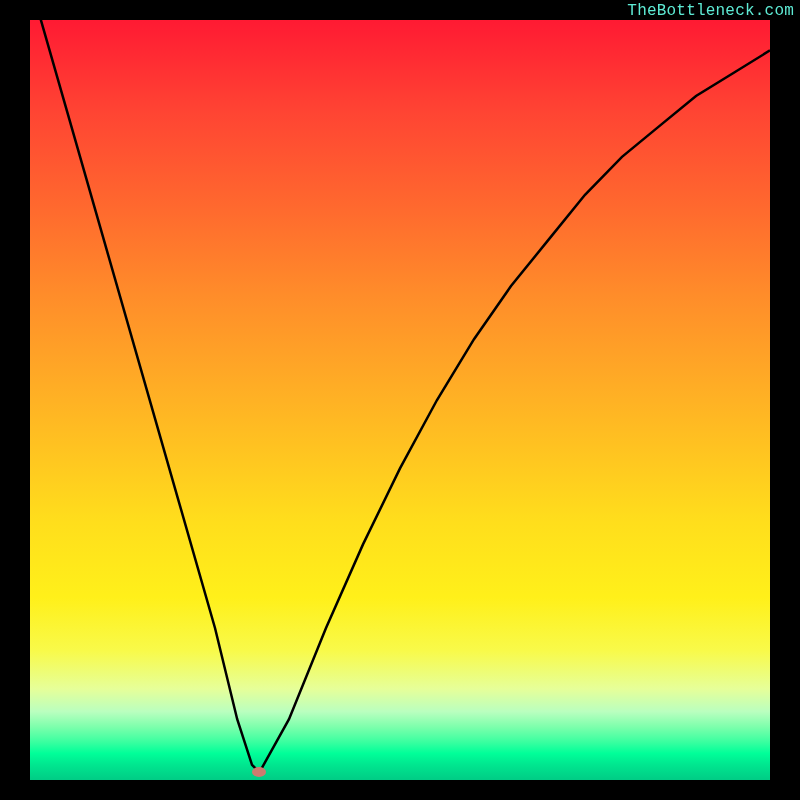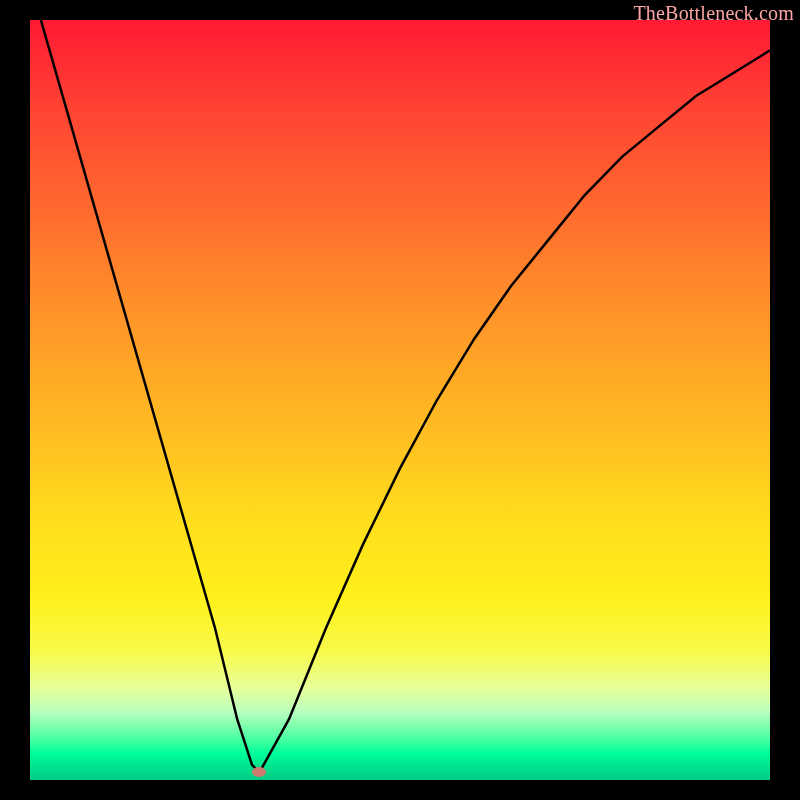--- a/index.html
+++ b/index.html
@@ -31,23 +31,23 @@
       #3affa0 95%,
       #00ff99 96.5%,
       #00e68f 98%,
       #00cc85 100%
     );
   }
   .watermark {
     position: absolute;
     top: 2px;
     right: 6px;
-    font-family: Liberation Serif, serif;
-    font-size: 20px;
-    color: #fca5a5;
+    font-family: Liberation Mono, monospace;
+    font-size: 16px;
+    color: #5eead4;
     letter-spacing: 0.2px;
     user-select: none;
   }
   .curve-svg {
     position: absolute;
     left: 30px; top: 20px;
     width: 740px; height: 760px;
   }
   .marker {
     position: absolute;

